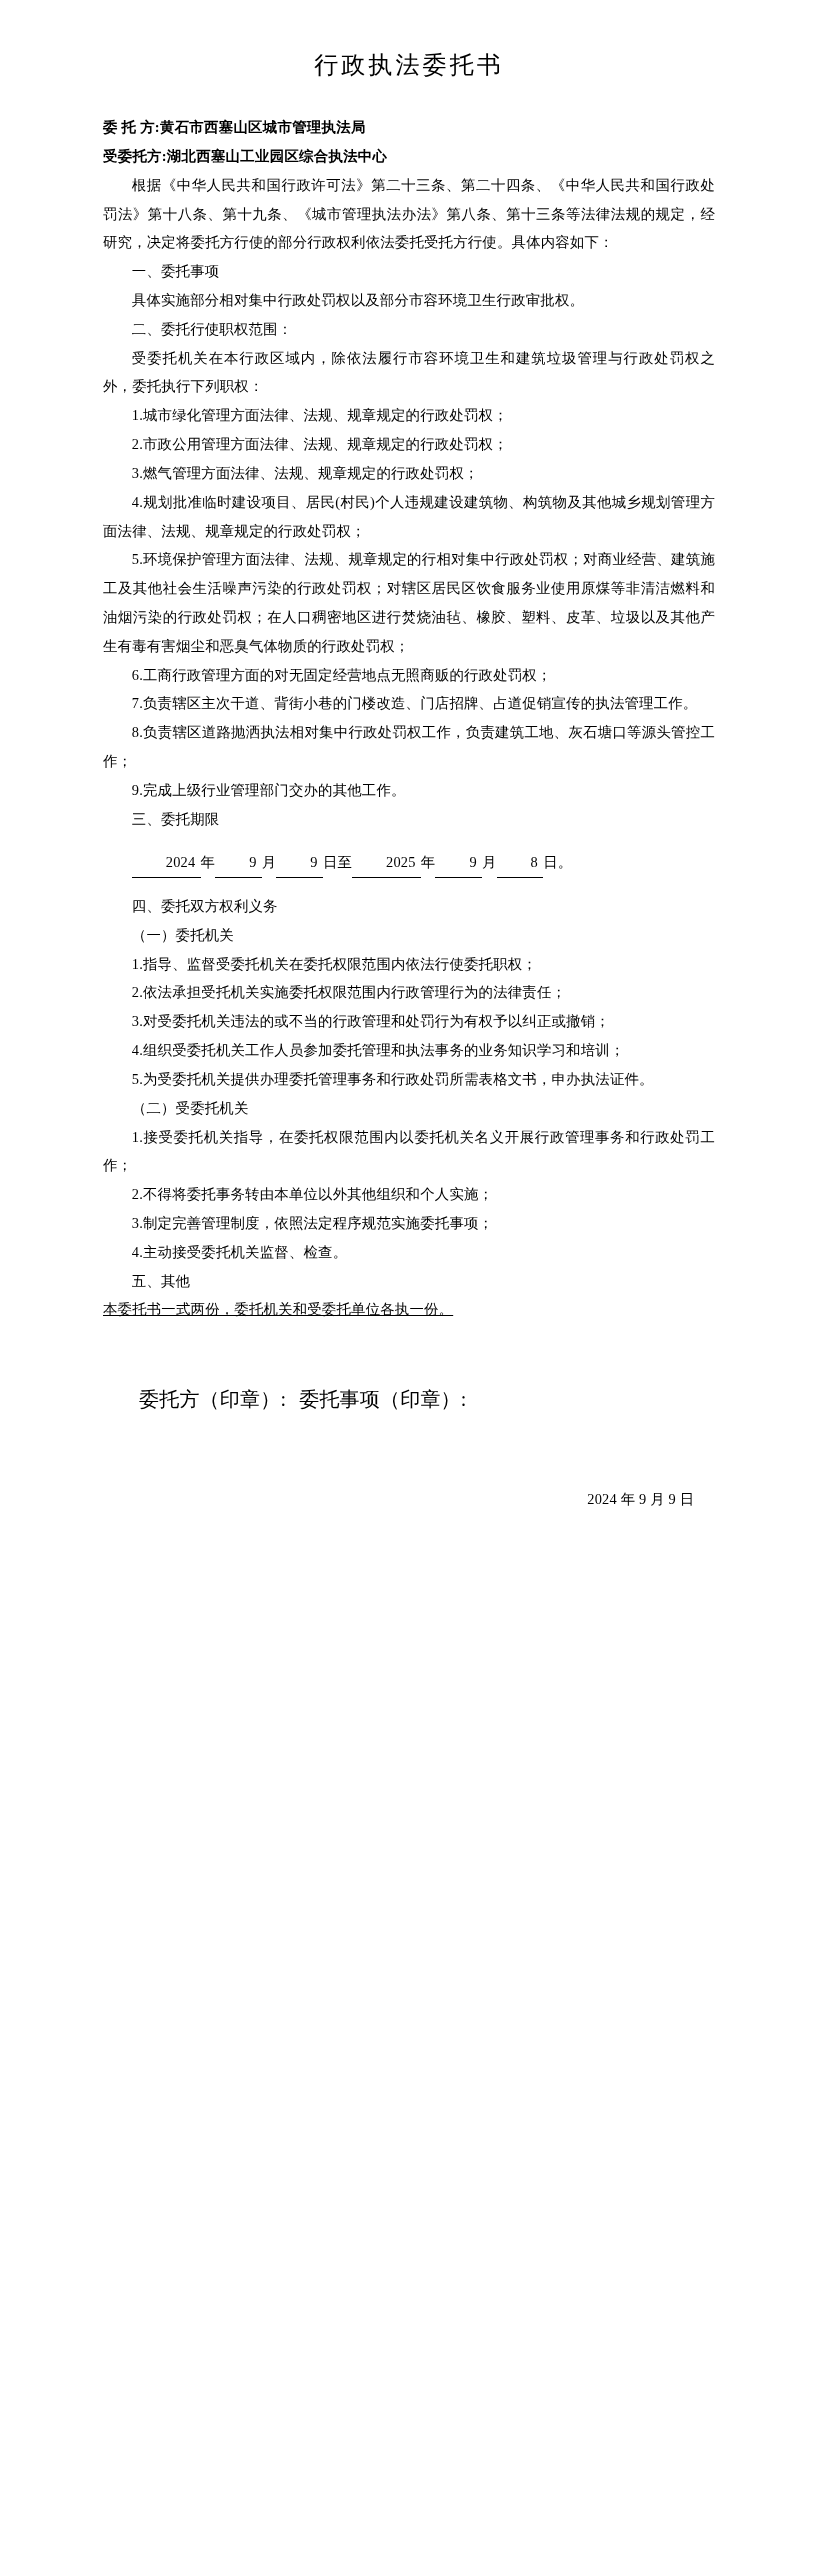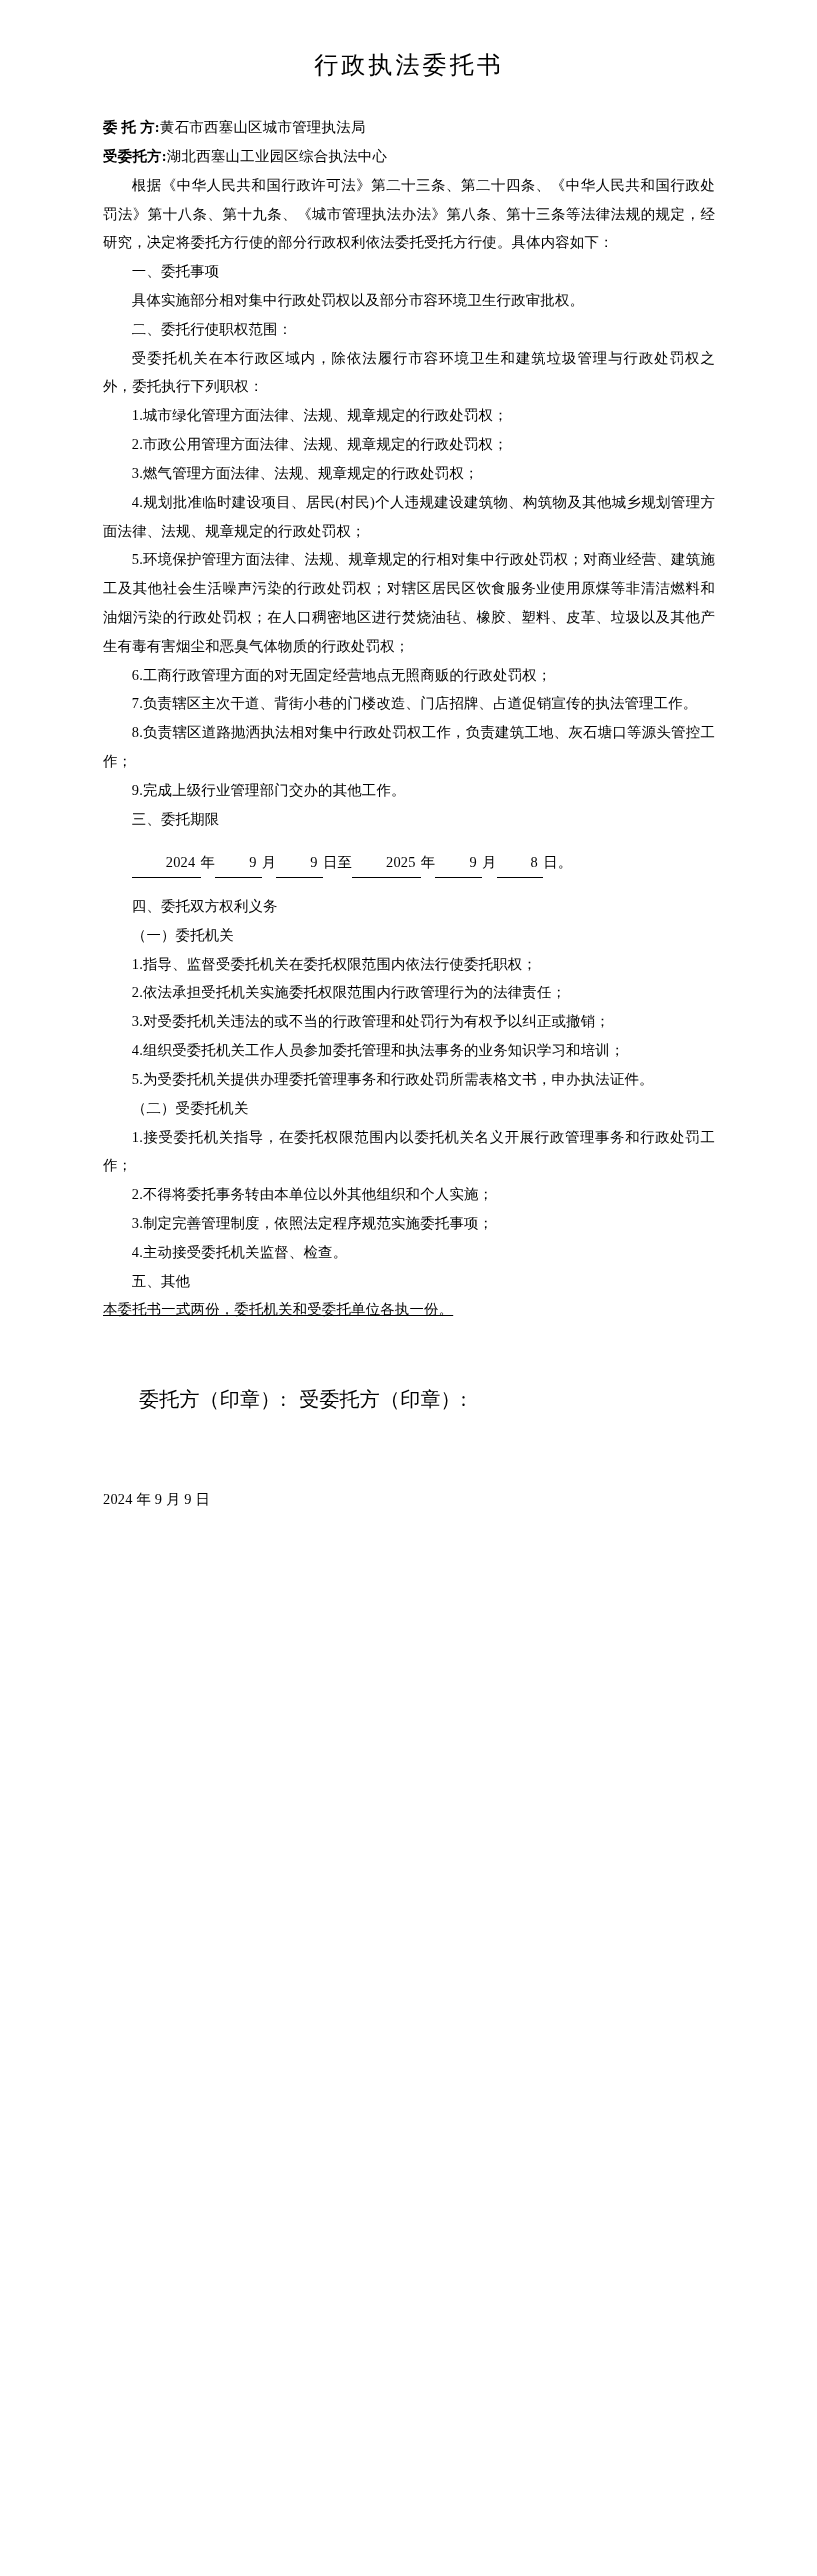--- a/index.html
+++ b/index.html
@@ -32,21 +32,21 @@
     font-size: 14.4px;
     font-weight: bold;
     line-height: 1.95;
     margin: 0 0 1px 0;
     letter-spacing: 0.3px;
   }
   .kv-line .kv-label {
     font-weight: bold;
   }
   .kv-line .kv-value {
-    font-weight: normal;
+    font-weight: bold;
   }
   .para {
     font-size: 14.4px;
     line-height: 2.0;
     text-indent: 2em;
     margin: 0;
     letter-spacing: 0.2px;
     text-align: justify;
   }
   .para.heading {
@@ -79,21 +79,21 @@
   .sign-left {
     width: 191px;
     padding-left: 36px;
     box-sizing: border-box;
   }
   .sign-right {
     padding-left: 5.2px;
   }
   .final-date {
     margin-top: 77px;
-    text-align: left;
+    text-align: right;
     padding-right: 20.6px;
     font-size: 14.4px;
     letter-spacing: 0.2px;
   }
 </style>
 </head>
 <body>
 
 <div class="page">
 
@@ -141,19 +141,19 @@
   <p class="para">1.接受委托机关指导，在委托权限范围内以委托机关名义开展行政管理事务和行政处罚工作；</p>
   <p class="para">2.不得将委托事务转由本单位以外其他组织和个人实施；</p>
   <p class="para">3.制定完善管理制度，依照法定程序规范实施委托事项；</p>
   <p class="para">4.主动接受委托机关监督、检查。</p>
 
   <p class="para heading">五、其他</p>
   <p class="para noindent">本委托书一式两份，委托机关和受委托单位各执一份。</p>
 
   <div class="sign-row">
     <div class="sign-left">委托方（印章）:</div>
-    <div class="sign-right">受委托方（印章）:</div>
+    <div class="sign-right">委托事项（印章）:</div>
   </div>
 
   <div class="final-date">2024 年 9 月 9 日</div>
 
 </div>
 
 
 </body></html>

